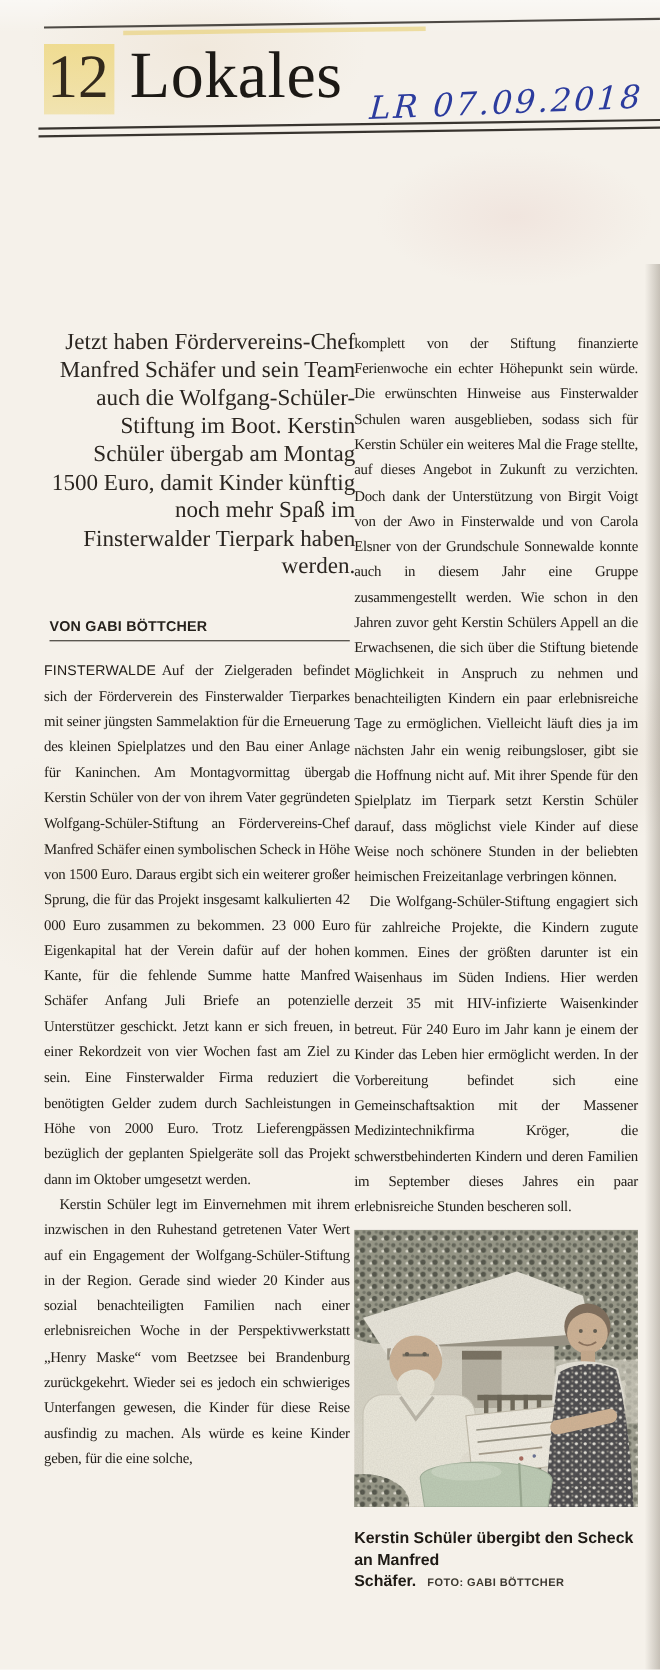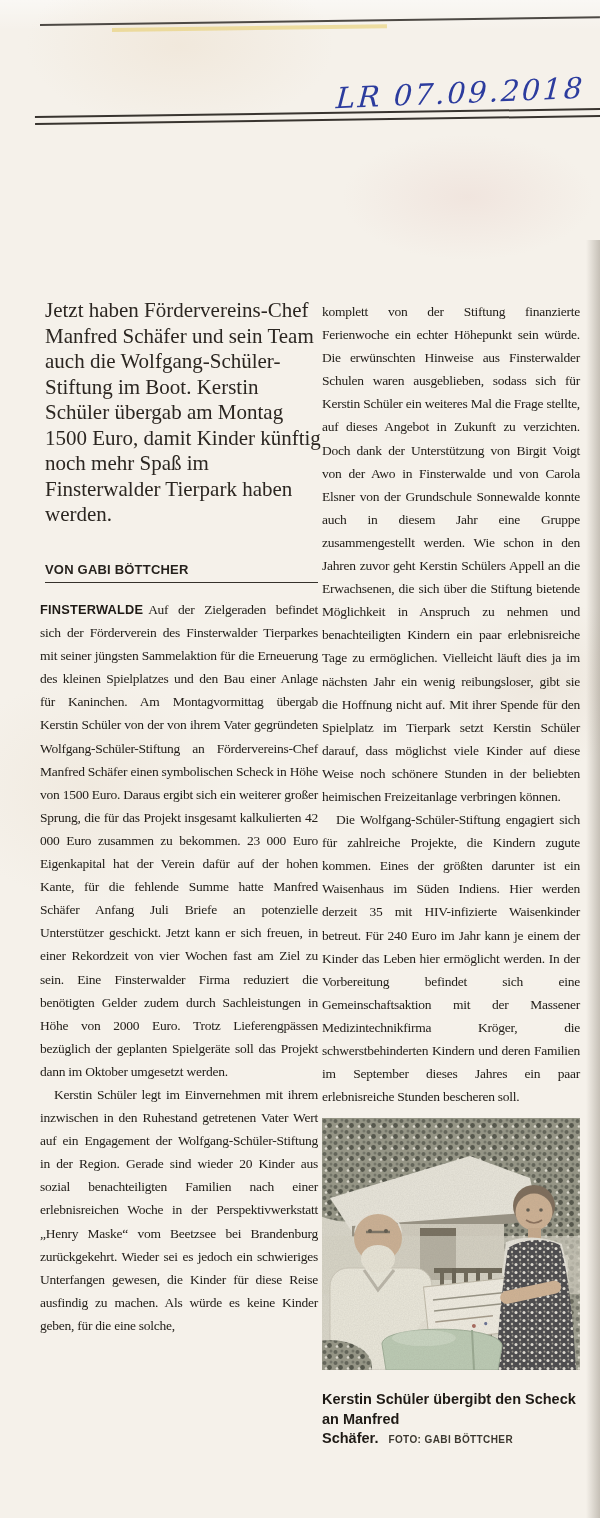--- a/index.html
+++ b/index.html
@@ -29,49 +29,52 @@
     font-family:"DejaVu Serif",serif;font-style:italic;font-size:29px;
     color:#2c3c9e;letter-spacing:2.5px;white-space:nowrap;
     transform:rotate(-2.4deg) skewX(-6deg);}
   .header-rule{position:absolute;top:116px;left:35px;width:566px;height:5px;
     border-top:2.5px solid #38342f;border-bottom:2px solid #38342f;
     transform:rotate(-0.8deg);transform-origin:left center;}
   .headline{position:absolute;top:182px;left:45px;width:505px;
     font-size:40px;line-height:1.18;font-weight:700;color:#17130e;
     letter-spacing:-0.3px;}
   .lead{position:absolute;top:298px;left:45px;width:278px;
-    font-size:21px;line-height:25.5px;color:#2b2621;}
+    font-size:21px;line-height:25.5px;color:#2b2621;text-align:right;}
   .byline{position:absolute;top:562px;left:45px;width:273px;
     font-family:"Liberation Sans",sans-serif;font-weight:700;font-size:13px;
     letter-spacing:0.2px;color:#26221d;padding-bottom:5px;
     border-bottom:1.5px solid #35312b;}
   .colL{position:absolute;top:598px;left:40px;width:278px;}
   .colR{position:absolute;top:300px;left:322px;width:258px;height:1210px;
     display:flex;flex-direction:column;}
   .body-text p{margin:0;font-size:13.5px;line-height:23.1px;letter-spacing:-0.25px;
     text-align:justify;hyphens:auto;-webkit-hyphens:auto;color:#24201b;}
   .body-text p.indent{text-indent:14px;}
-  .dateline{font-family:"Liberation Sans",sans-serif;font-weight:700;
+  .dateline{font-family:"Liberation Sans",sans-serif;font-weight:400;
     font-size:12.8px;letter-spacing:0.2px;margin-right:5px;color:#1e1a15;}
   .photo-figure{margin:10px 0 0 0;width:258px;height:252px;flex:0 0 auto;}
   .photo-figure svg{display:block;width:258px;height:252px;}
   .caption{margin-top:20px;font-family:"Liberation Sans",sans-serif;
     font-weight:700;font-size:14.5px;line-height:1.35;color:#1e1a15;}
   .credit{font-size:10px;letter-spacing:0.4px;color:#3c3830;margin-left:10px;
     white-space:nowrap;}
 </style>
 </head>
 <body>
 
 <div id="page">
 
   <div class="top-edge-line"></div>
   <div class="top-edge-smear"></div>
   <div class="right-edge-shadow"></div>
 
+  <div class="masthead">
+    <span class="page-number">12</span><span class="section-title">Lokales</span>
+  </div>
 
   <div class="handwritten">LR 07.09.2018</div>
 
   <div class="header-rule"></div>
 
 
   <div class="lead">Jetzt haben Fördervereins-Chef Manfred Schäfer und sein Team auch die Wolfgang-Schüler-Stiftung im Boot. Kerstin Schüler übergab am Montag 1500 Euro, damit Kinder künftig noch mehr Spaß im Finsterwalder Tierpark haben werden.</div>
 
   <div class="byline">VON GABI BÖTTCHER</div>
 

